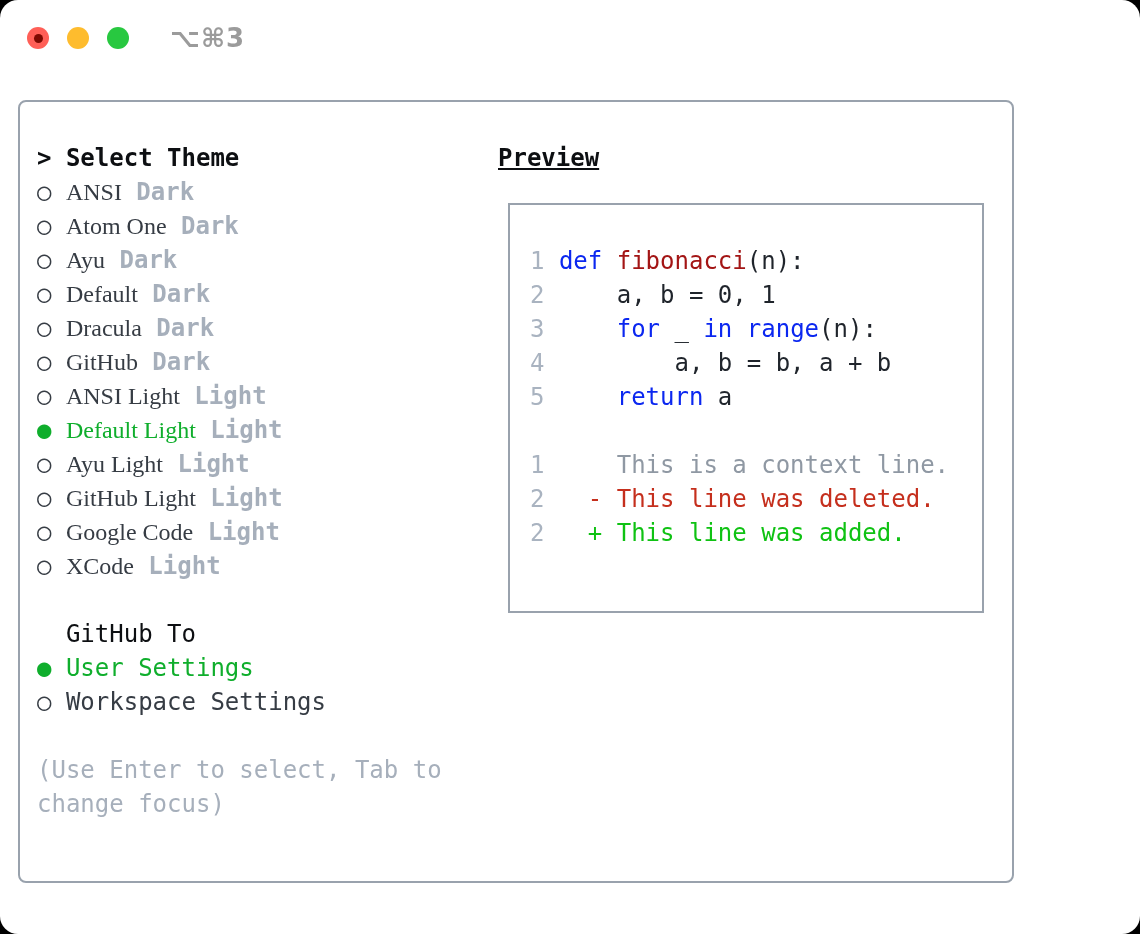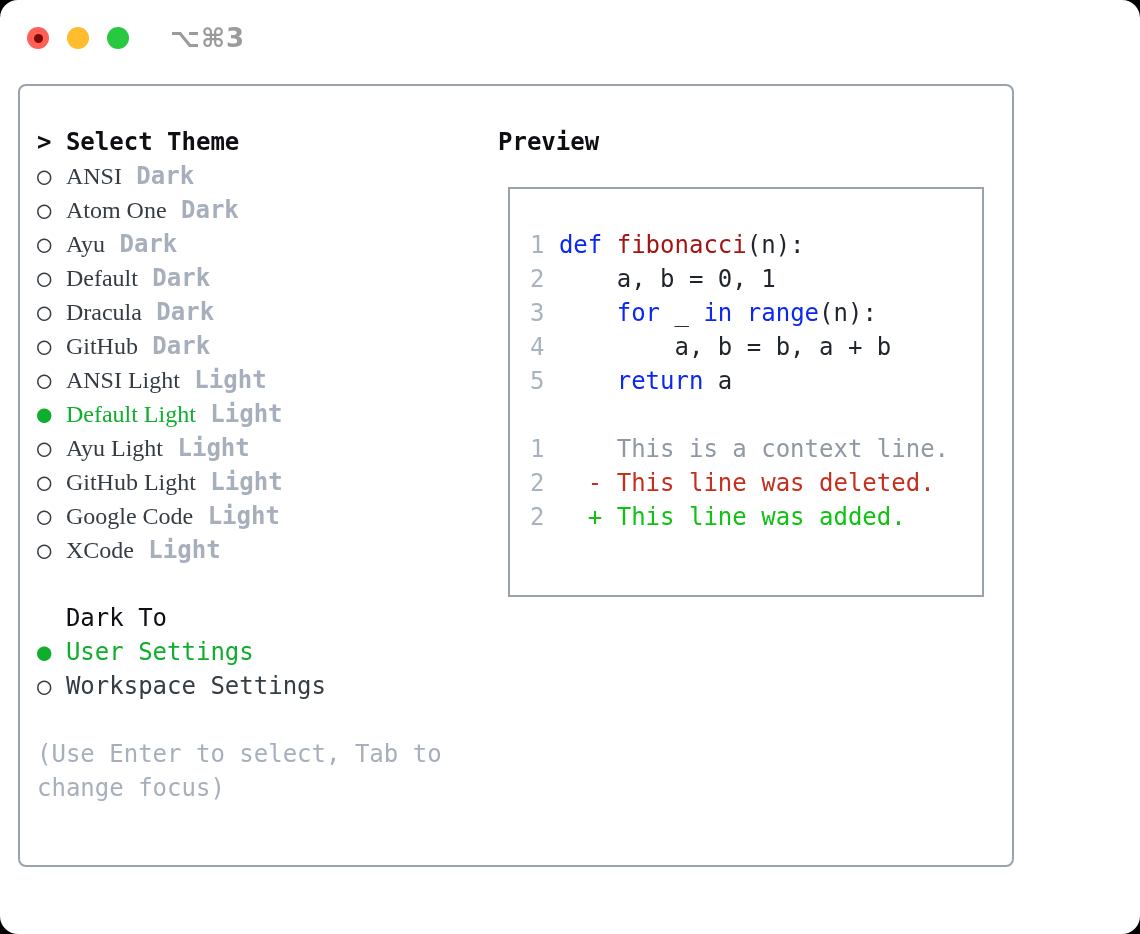--- a/index.html
+++ b/index.html
@@ -12,39 +12,39 @@
   .titlebar{position:absolute;left:27px;top:27px;display:flex;align-items:center;}
   .tl{width:22px;height:22px;border-radius:50%;border:none;padding:0;margin:0 18px 0 0;
       display:flex;align-items:center;justify-content:center;cursor:pointer;}
   .tl.close{background:var(--close-red);}
   .tl.min{background:var(--minimize-yellow);}
   .tl.max{background:var(--zoom-green);}
   .tl .dot{width:9px;height:9px;border-radius:50%;background:var(--close-dot);}
   .win-title{margin-left:23px;font-family:"DejaVu Sans",sans-serif;font-weight:bold;
       font-size:26px;line-height:22px;color:var(--title-gray);letter-spacing:1px;}
   
-  .app{position:absolute;left:18px;top:84px;width:996px;height:783px;box-sizing:border-box;
+  .app{position:absolute;left:18px;top:100px;width:996px;height:783px;box-sizing:border-box;
       border:2px solid var(--border);border-radius:8px;display:flex;
       padding:39px 0 0 17px;background:var(--window-bg,#fff);}
   .row{white-space:pre;font-size:24px;line-height:34px;color:var(--text-dark);}
   .spacer{height:34px;}
   .left-col{width:461px;flex-shrink:0;}
   .right-col{flex:1;}
   
   .heading-row{font-weight:bold;color:var(--text-heading);}
   .theme-row .name{color:var(--text-dark);font-family:Liberation Serif, serif;}
   .theme-row .marker{color:var(--text-dark);}
   .theme-row .marker.sel,.theme-row .name.sel{color:var(--accent-green);}
   .variant{color:var(--text-muted);font-weight:bold;}
   .apply-heading-row{padding-left:2ch;color:var(--text-heading);}
   .apply-row .marker{color:var(--text-dark);}
   .apply-row .marker.sel,.apply-row .label.sel{color:var(--accent-green);}
   .hint-row{color:var(--text-muted);}
   
-  .preview-heading-row{font-weight:bold;color:var(--text-heading);}
+  .preview-heading-row{font-weight:bold;color:var(--text-heading);text-decoration:underline;}
   .preview-box{margin-top:28px;margin-left:10px;width:476px;height:410px;box-sizing:border-box;
       border:2px solid var(--border);padding:39px 12px 0 20px;overflow:hidden;background:var(--window-bg,#fff);}
   .tok{white-space:pre;}
   .tok.num{color:var(--line-number);}
   .tok.kw{color:var(--keyword);}
   .tok.fn{color:var(--function-name);}
   .tok.pl{color:var(--code-text);}
   .tok.ctx{color:var(--diff-context);}
   .tok.del{color:var(--diff-deleted);margin-top:44px;}
   .tok.add{color:var(--diff-added);}
@@ -78,21 +78,21 @@
           <div class="row theme-row"><span class="marker">○ </span><span class="name">ANSI Light</span><span class="variant"> Light</span></div>
           <div class="row theme-row"><span class="marker sel">● </span><span class="name sel">Default Light</span><span class="variant"> Light</span></div>
           <div class="row theme-row"><span class="marker">○ </span><span class="name">Ayu Light</span><span class="variant"> Light</span></div>
           <div class="row theme-row"><span class="marker">○ </span><span class="name">GitHub Light</span><span class="variant"> Light</span></div>
           <div class="row theme-row"><span class="marker">○ </span><span class="name">Google Code</span><span class="variant"> Light</span></div>
           <div class="row theme-row"><span class="marker">○ </span><span class="name">XCode</span><span class="variant"> Light</span></div>
         </div>
 
       <div class="spacer"></div>
 
-      <div class="row apply-heading-row"><span>Dark To</span></div>
+      <div class="row apply-heading-row"><span>GitHub To</span></div>
 
       <div id="apply-list">
           <div class="row apply-row"><span class="marker sel">● </span><span class="label sel">User Settings</span></div>
           <div class="row apply-row"><span class="marker">○ </span><span class="label">Workspace Settings</span></div>
         </div>
 
       <div class="spacer"></div>
 
       <div class="row hint-row">(Use Enter to select, Tab to</div>
       <div class="row hint-row">change focus)</div>

